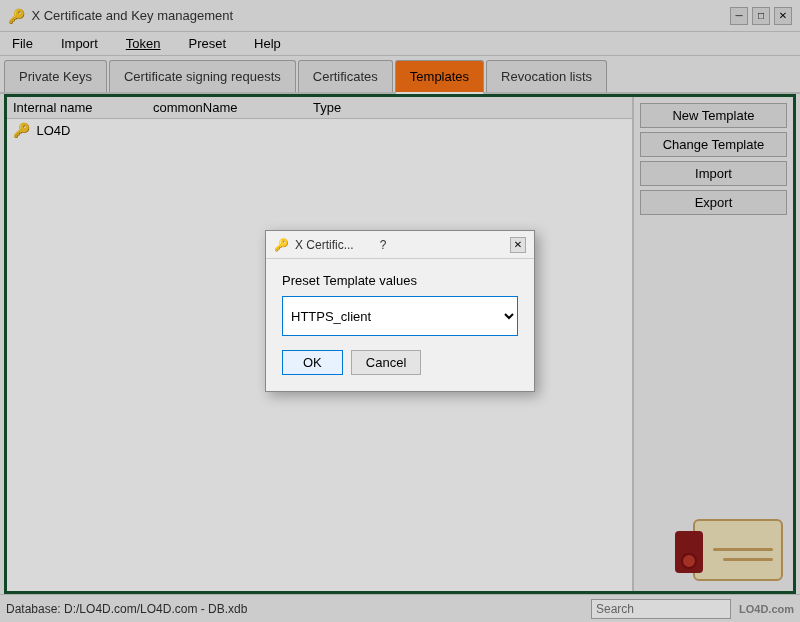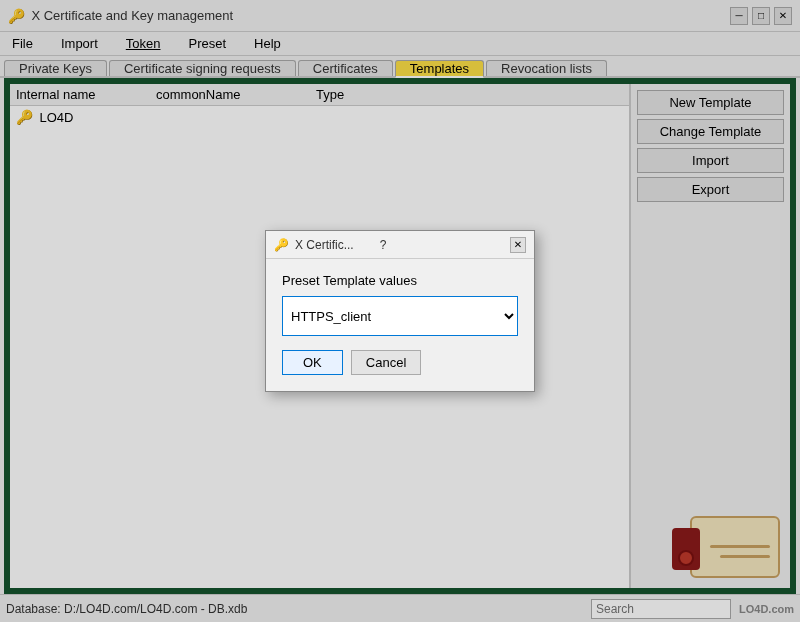--- a/index.html
+++ b/index.html
@@ -78,43 +78,43 @@
 
     
     .tab-bar {
       display: flex;
       background: #f0f0f0;
       border-bottom: 2px solid #ccc;
       padding: 4px 4px 0 4px;
       gap: 2px;
     }
     .tab {
-      padding: 0 14px;
+      padding: 8px 14px;
       border: 1px solid #aaa;
       border-bottom: none;
       background: #e4e4e4;
       cursor: pointer;
       font-size: 13px;
       color: #333;
       border-radius: 3px 3px 0 0;
     }
     .tab.active {
-      background: #fde047;
+      background: #f97316;
       border-bottom: 2px solid #fff;
       margin-bottom: -2px;
       font-weight: normal;
       color: #000;
     }
 
     
     .content-area {
       display: flex;
       flex: 1;
       background: #fff;
-      border: 6px solid #14532d;
+      border: 3px solid #14532d;
       margin: 0 4px;
     }
 
     
     .table-panel {
       flex: 1;
       padding: 0;
       overflow: auto;
       background: #fff;
       border-right: 1px solid #ccc;

